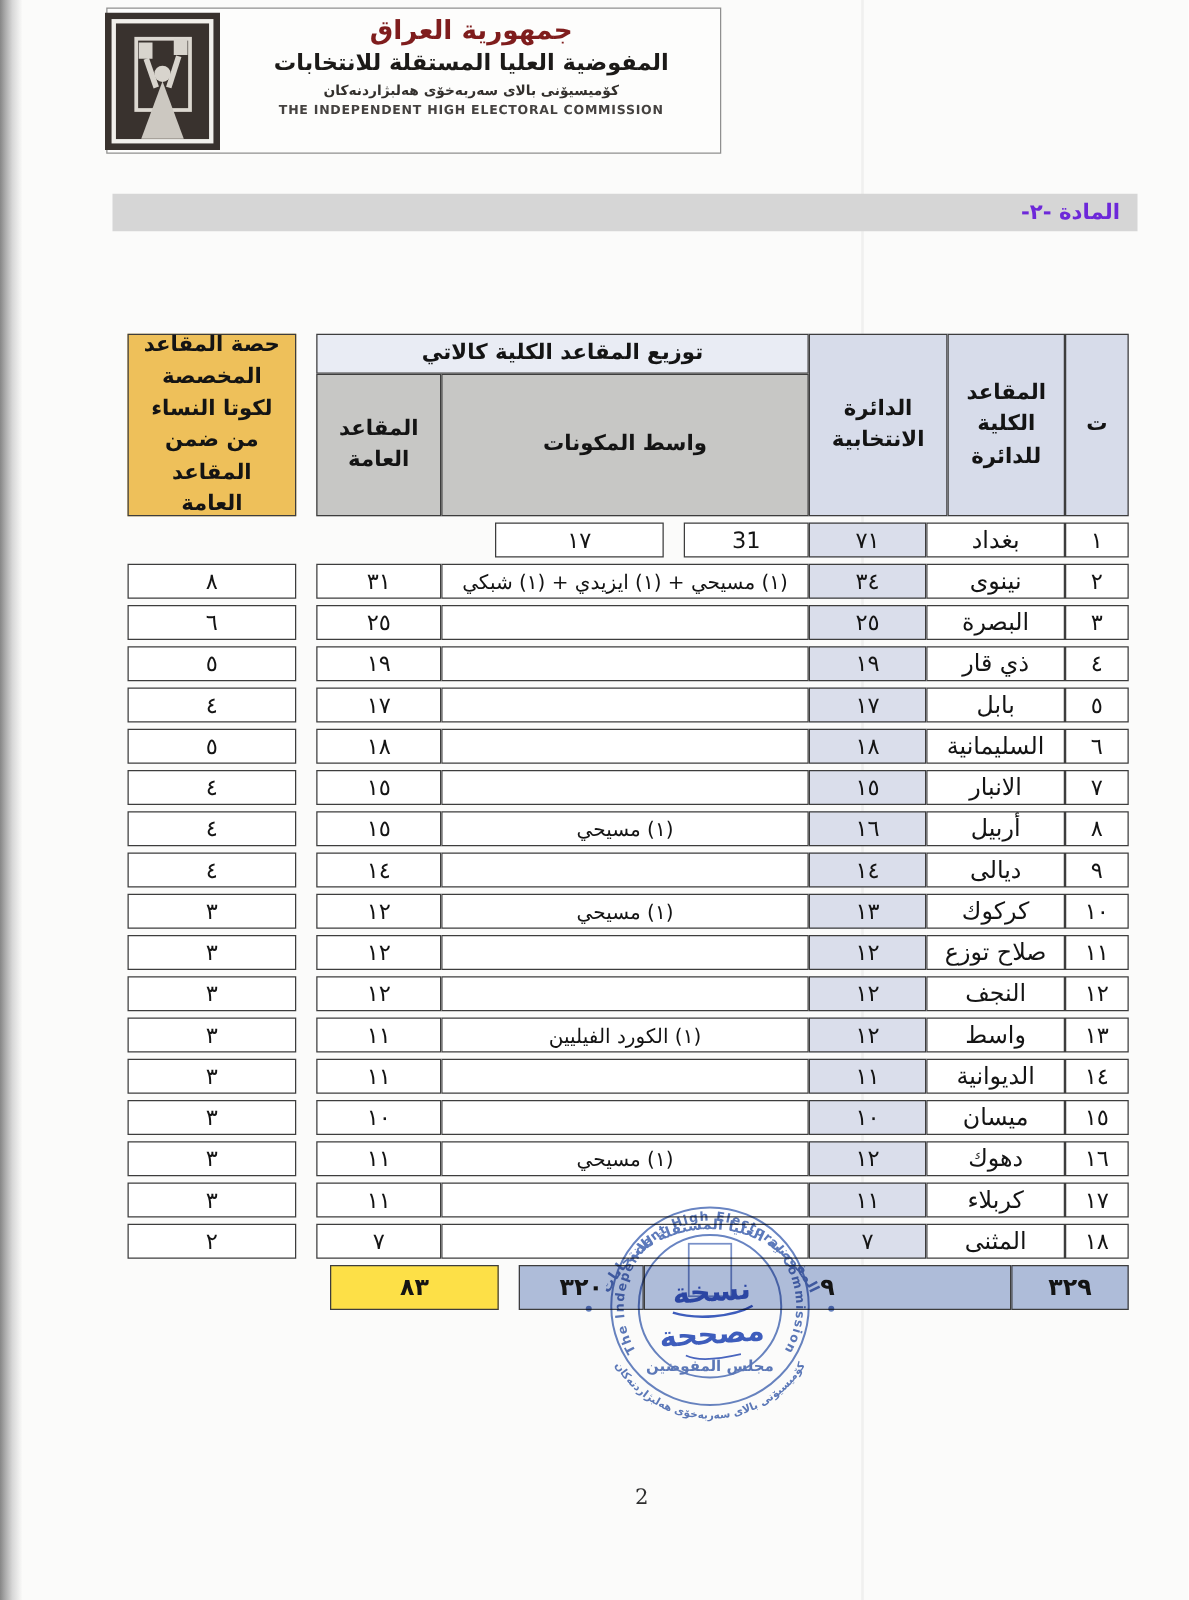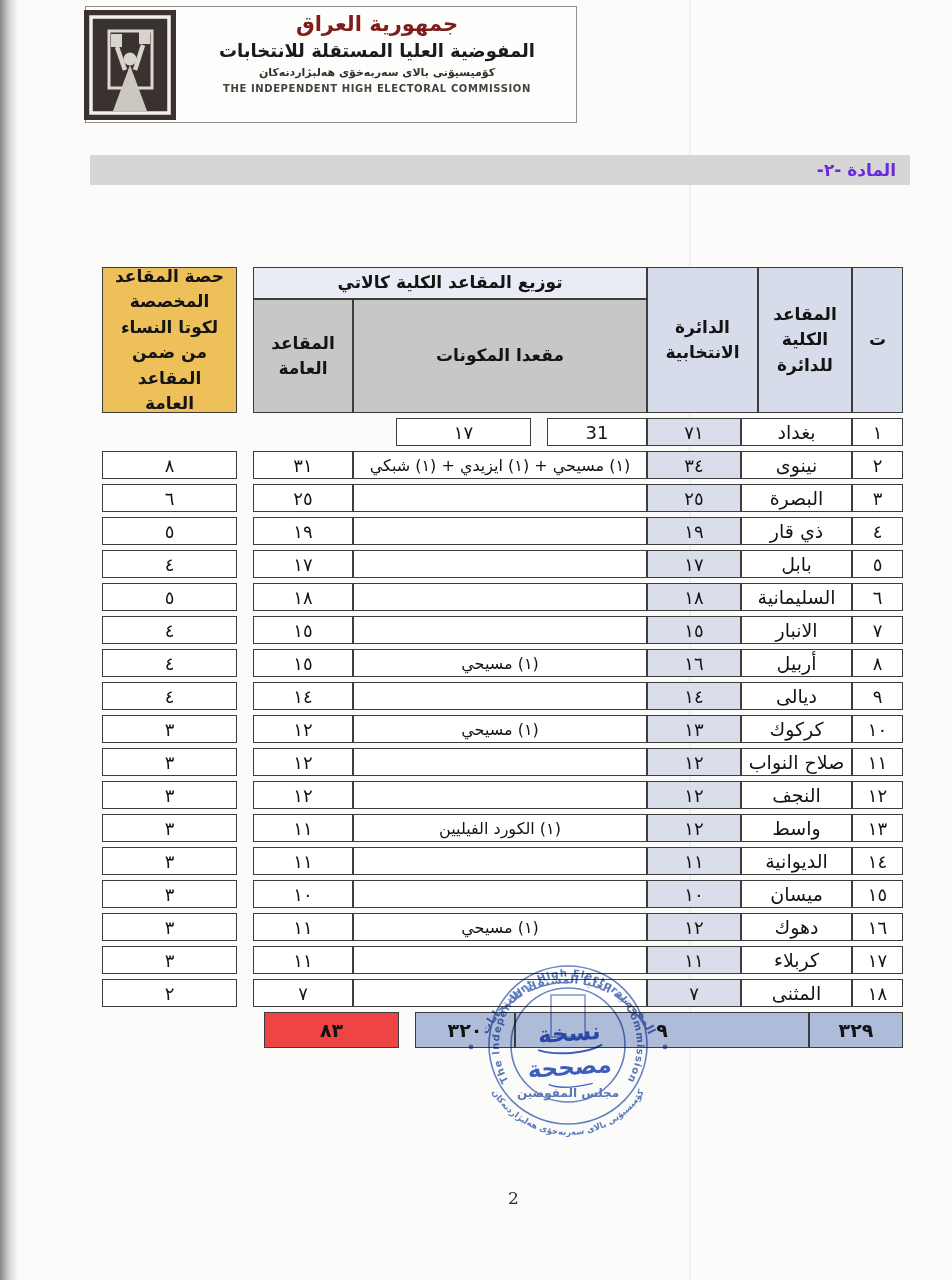--- a/index.html
+++ b/index.html
@@ -46,21 +46,21 @@
   .dist-stack{width:394px;display:flex;flex-direction:column;direction:rtl;}
   .hd-span{height:32px;background:#e9ecf4 !important;}
   .hd-sub{display:flex;direction:rtl;}
   .hd-comp{width:294px;height:114px;background:#c7c7c5 !important;}
   .hd-gen{width:100px;height:114px;background:#c7c7c5 !important;padding:0 8px;}
   .hd-quota{height:146px;background:#eec05a !important;padding:0 8px;line-height:1.62;font-size:17px;}
 
   .sum-row .cell{height:36px;font-weight:bold;font-size:19px;}
   .c-sumlabel{width:162px;}
   .sum-blue{background:#aebcd9;}
-  .sum-peach{background:#ef4444;}
+  .sum-peach{background:#fde047;}
 
   
   .stamp{position:absolute;left:458px;top:935px;width:220px;height:220px;
         mix-blend-mode:multiply;opacity:.92;}
 
   .page-number{position:absolute;left:508px;top:1188px;font-family:"DejaVu Serif",serif;
         font-size:17px;color:#2e2e2e;}
 </style>
 </head>
 <body>
@@ -92,21 +92,21 @@
   <div class="article-bar">المادة  -٢-</div>
 
   <div class="tbl">
     <div class="trow hd">
       <div class="cell c-serial hd-tall">ت</div>
       <div class="cell c-total hd-tall">المقاعد الكلية للدائرة</div>
       <div class="cell c-district hd-tall">الدائرة الانتخابية</div>
       <div class="dist-stack">
         <div class="cell hd-span">توزيع المقاعد الكلية كالاتي</div>
         <div class="hd-sub">
-          <div class="cell hd-comp">مقعدا المكونات</div>
+          <div class="cell hd-comp">واسط المكونات</div>
           <div class="cell hd-gen">المقاعد العامة</div>
         </div>
       </div>
       <div class="cell c-quota hd-quota">حصة المقاعد المخصصة لكوتا النساء من ضمن المقاعد العامة</div>
     </div>
 
     <div>
         <div class="trow body-row">
           <div class="cell c-serial">١</div>
           <div class="cell c-district">بغداد</div>
@@ -181,21 +181,21 @@
         <div class="trow body-row">
           <div class="cell c-serial">١٠</div>
           <div class="cell c-district">كركوك</div>
           <div class="cell c-total lav">١٣</div>
           <div class="cell c-comp">(١) مسيحي</div>
           <div class="cell c-general">١٢</div>
           <div class="cell c-quota">٣</div>
         </div>
         <div class="trow body-row">
           <div class="cell c-serial">١١</div>
-          <div class="cell c-district">صلاح النواب</div>
+          <div class="cell c-district">صلاح توزع</div>
           <div class="cell c-total lav">١٢</div>
           <div class="cell c-comp"></div>
           <div class="cell c-general">١٢</div>
           <div class="cell c-quota">٣</div>
         </div>
         <div class="trow body-row">
           <div class="cell c-serial">١٢</div>
           <div class="cell c-district">النجف</div>
           <div class="cell c-total lav">١٢</div>
           <div class="cell c-comp"></div>

